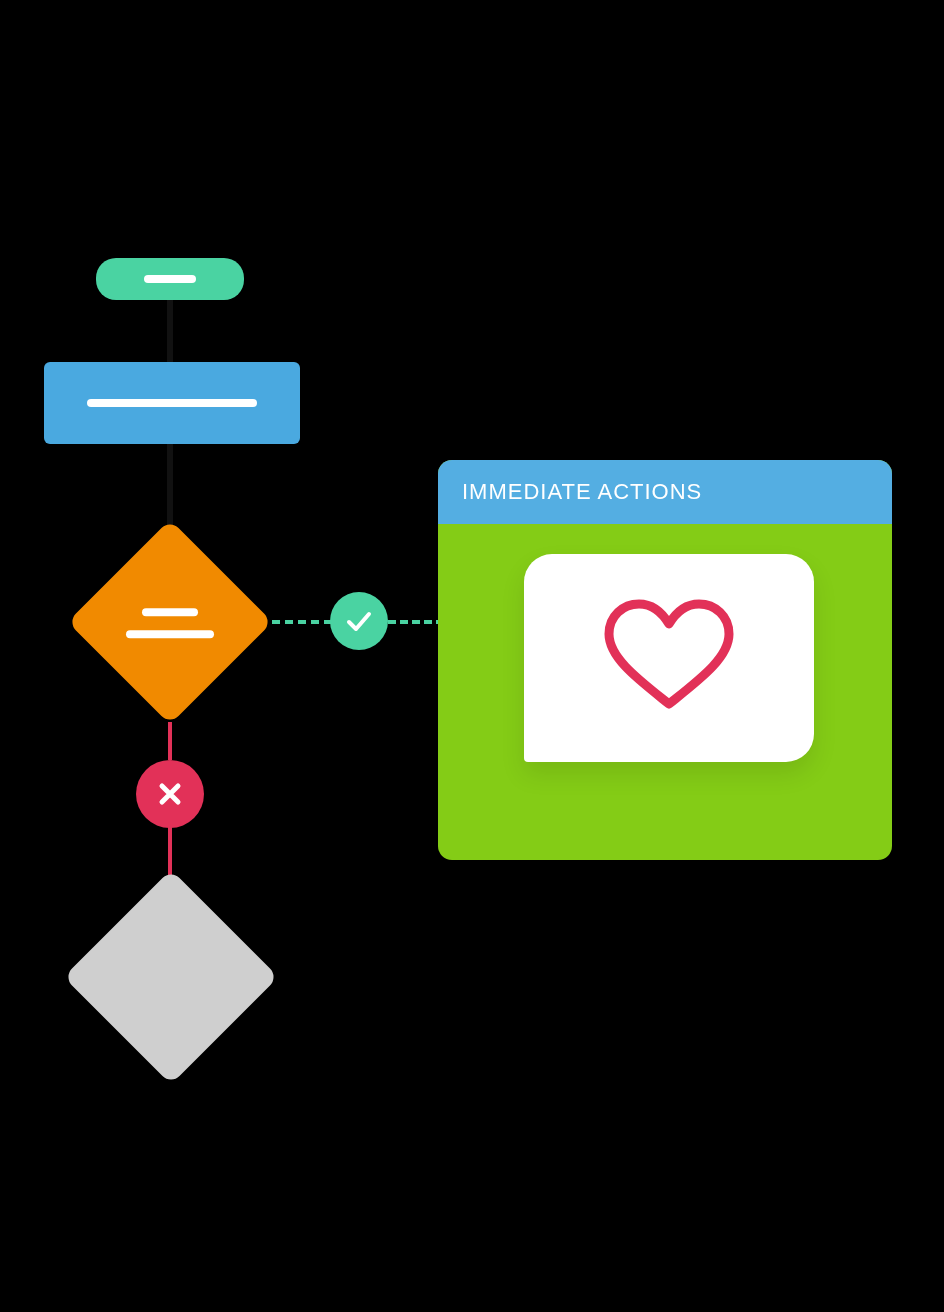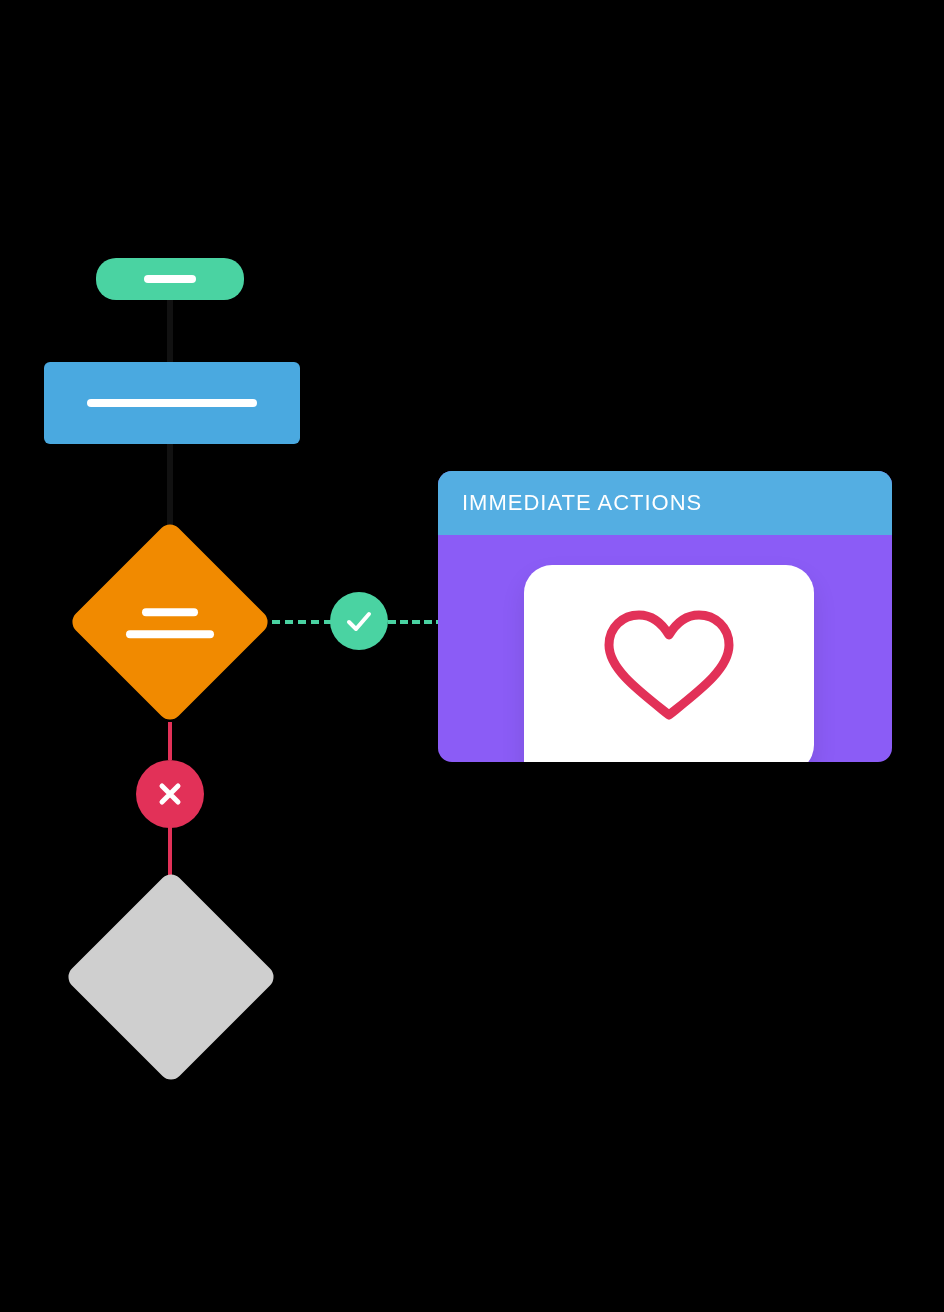--- a/index.html
+++ b/index.html
@@ -217,24 +217,24 @@
     width: 524px;
     height: 432px;
     border-radius: 50px;
     background: radial-gradient(closest-side, rgba(0,0,0,0.55), rgba(0,0,0,0.0) 70%);
     filter: blur(4px);
   }
 
   .actions-card {
     position: absolute;
     left: 438px;
-    top: 471px;
+    top: 460px;
     width: 454px;
-    height: 291px;
-    background: #8b5cf6;
+    height: 400px;
+    background: #84cc16;
     border-radius: 14px;
     overflow: hidden;
   }
   .actions-header {
     height: 64px;
     background: #54aee2;
     display: flex;
     align-items: center;
     padding-left: 24px;
   }

